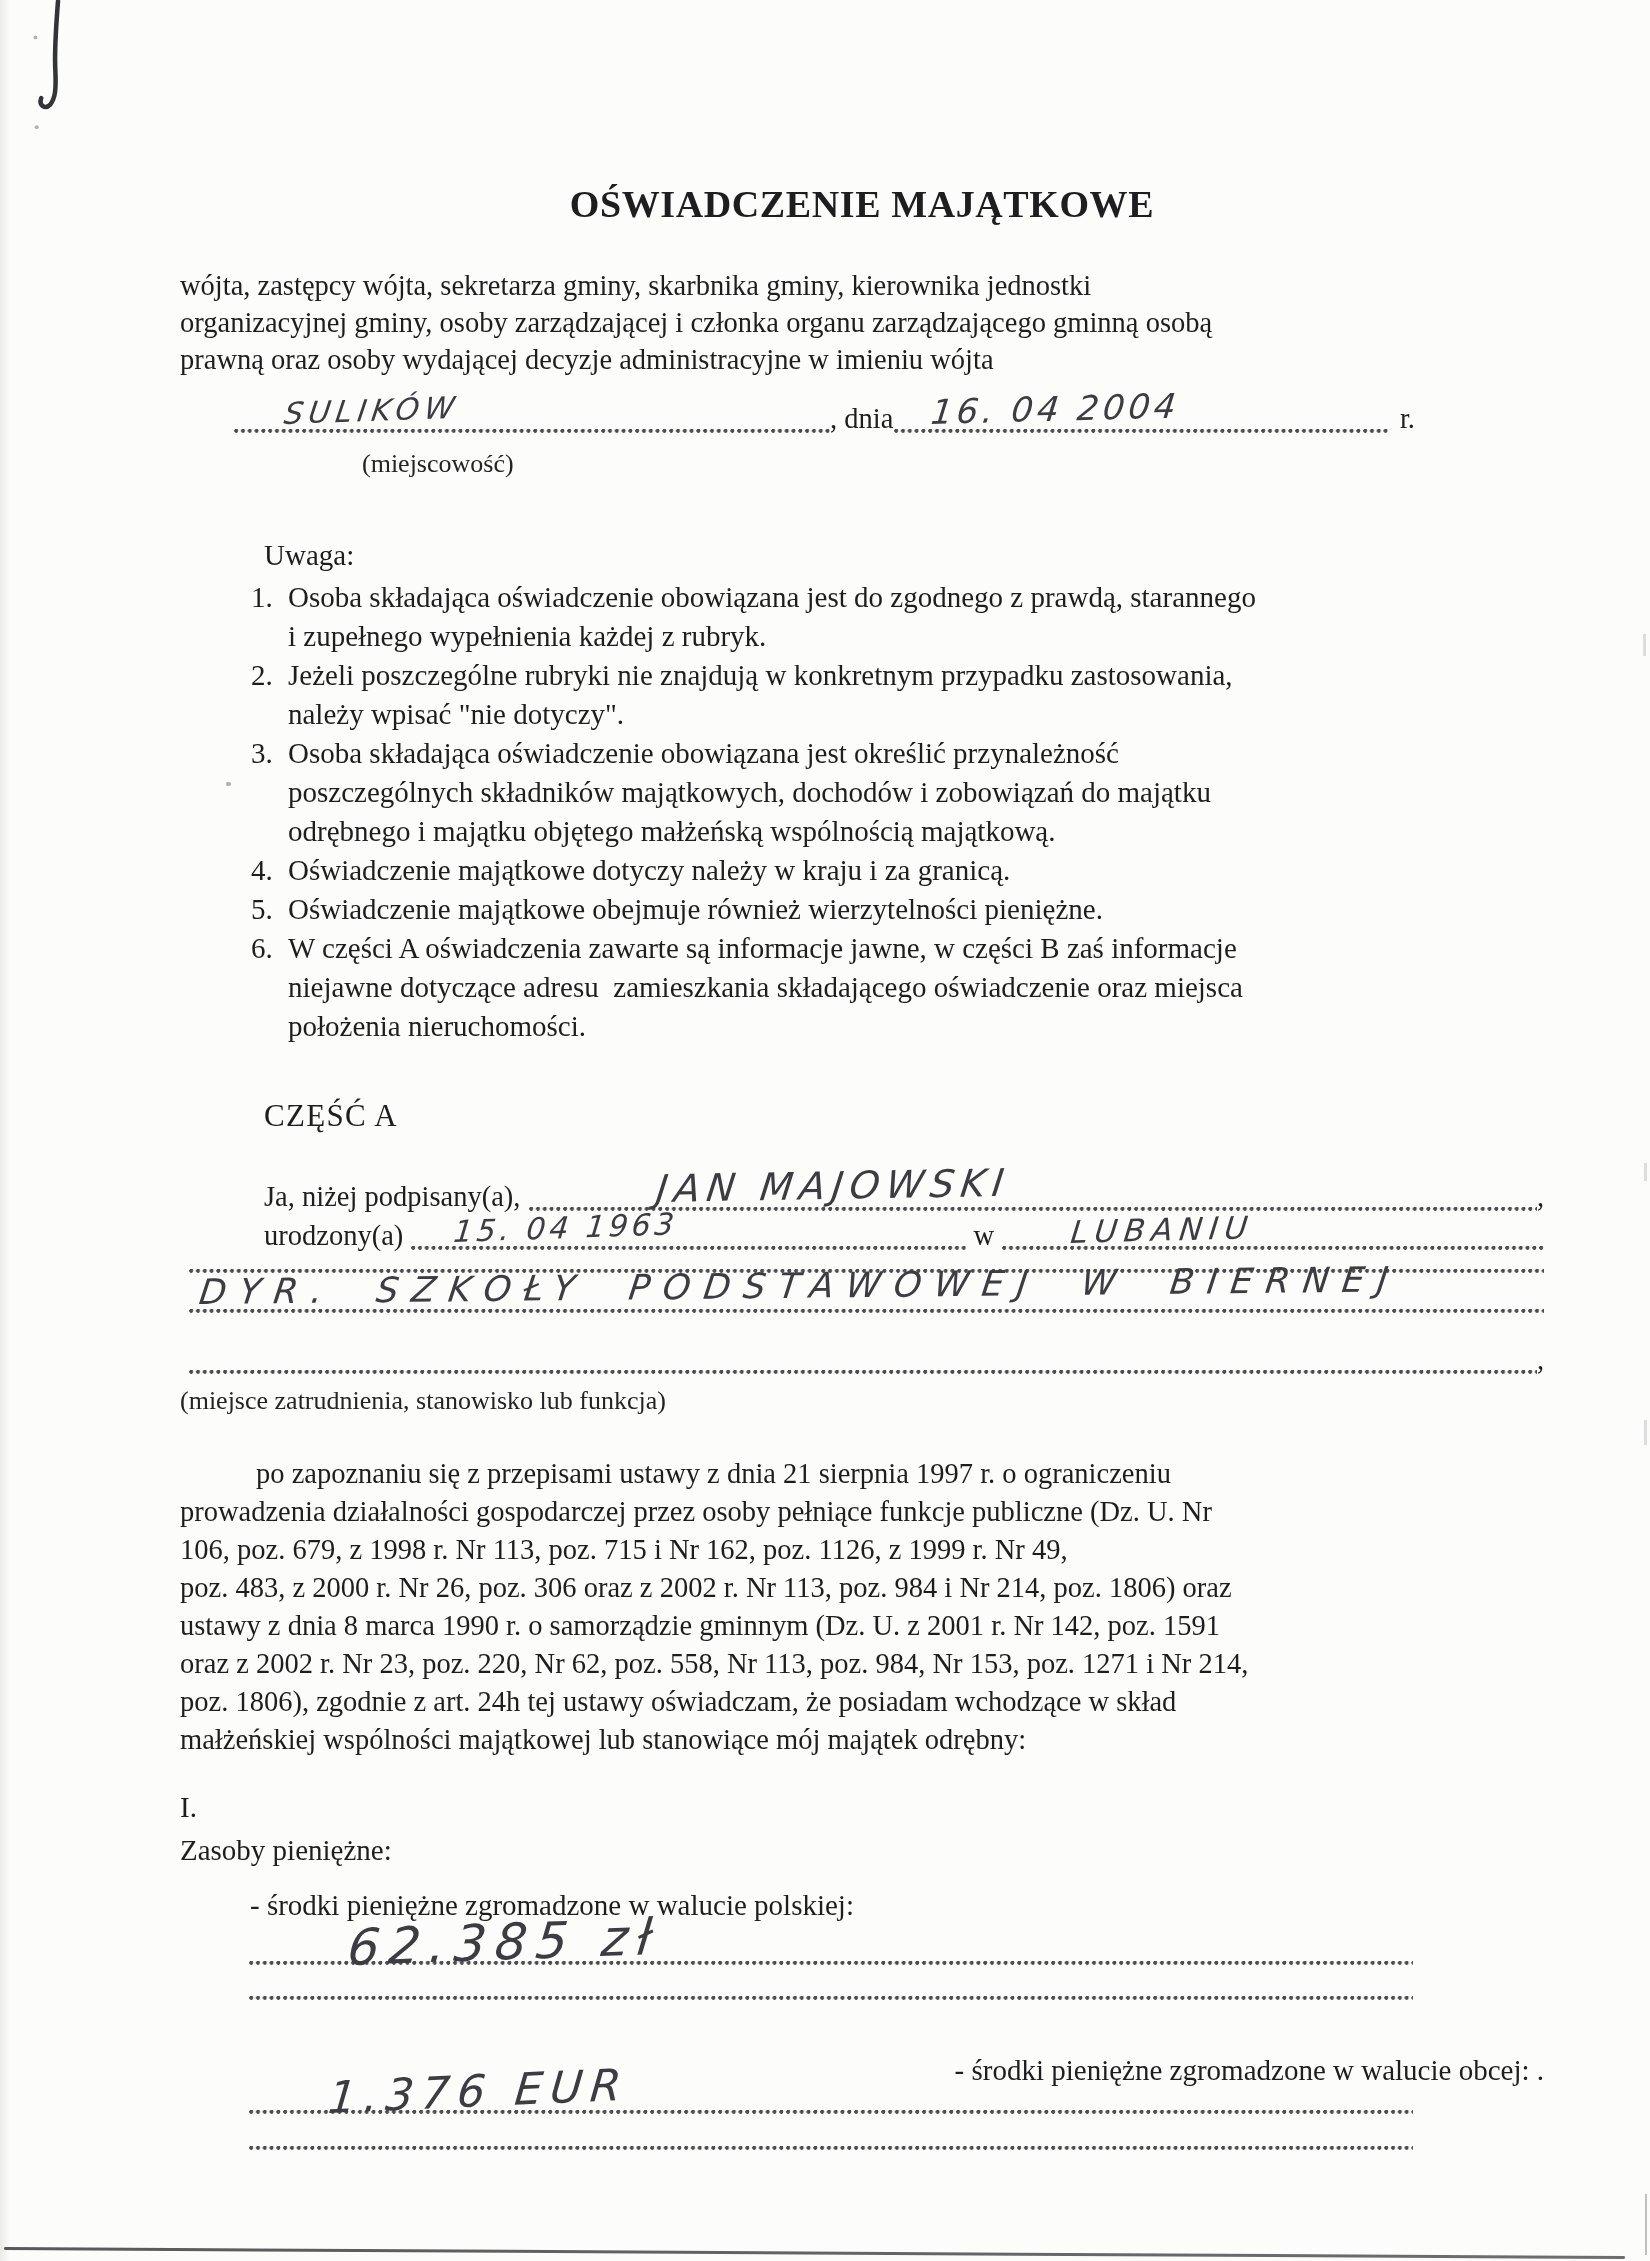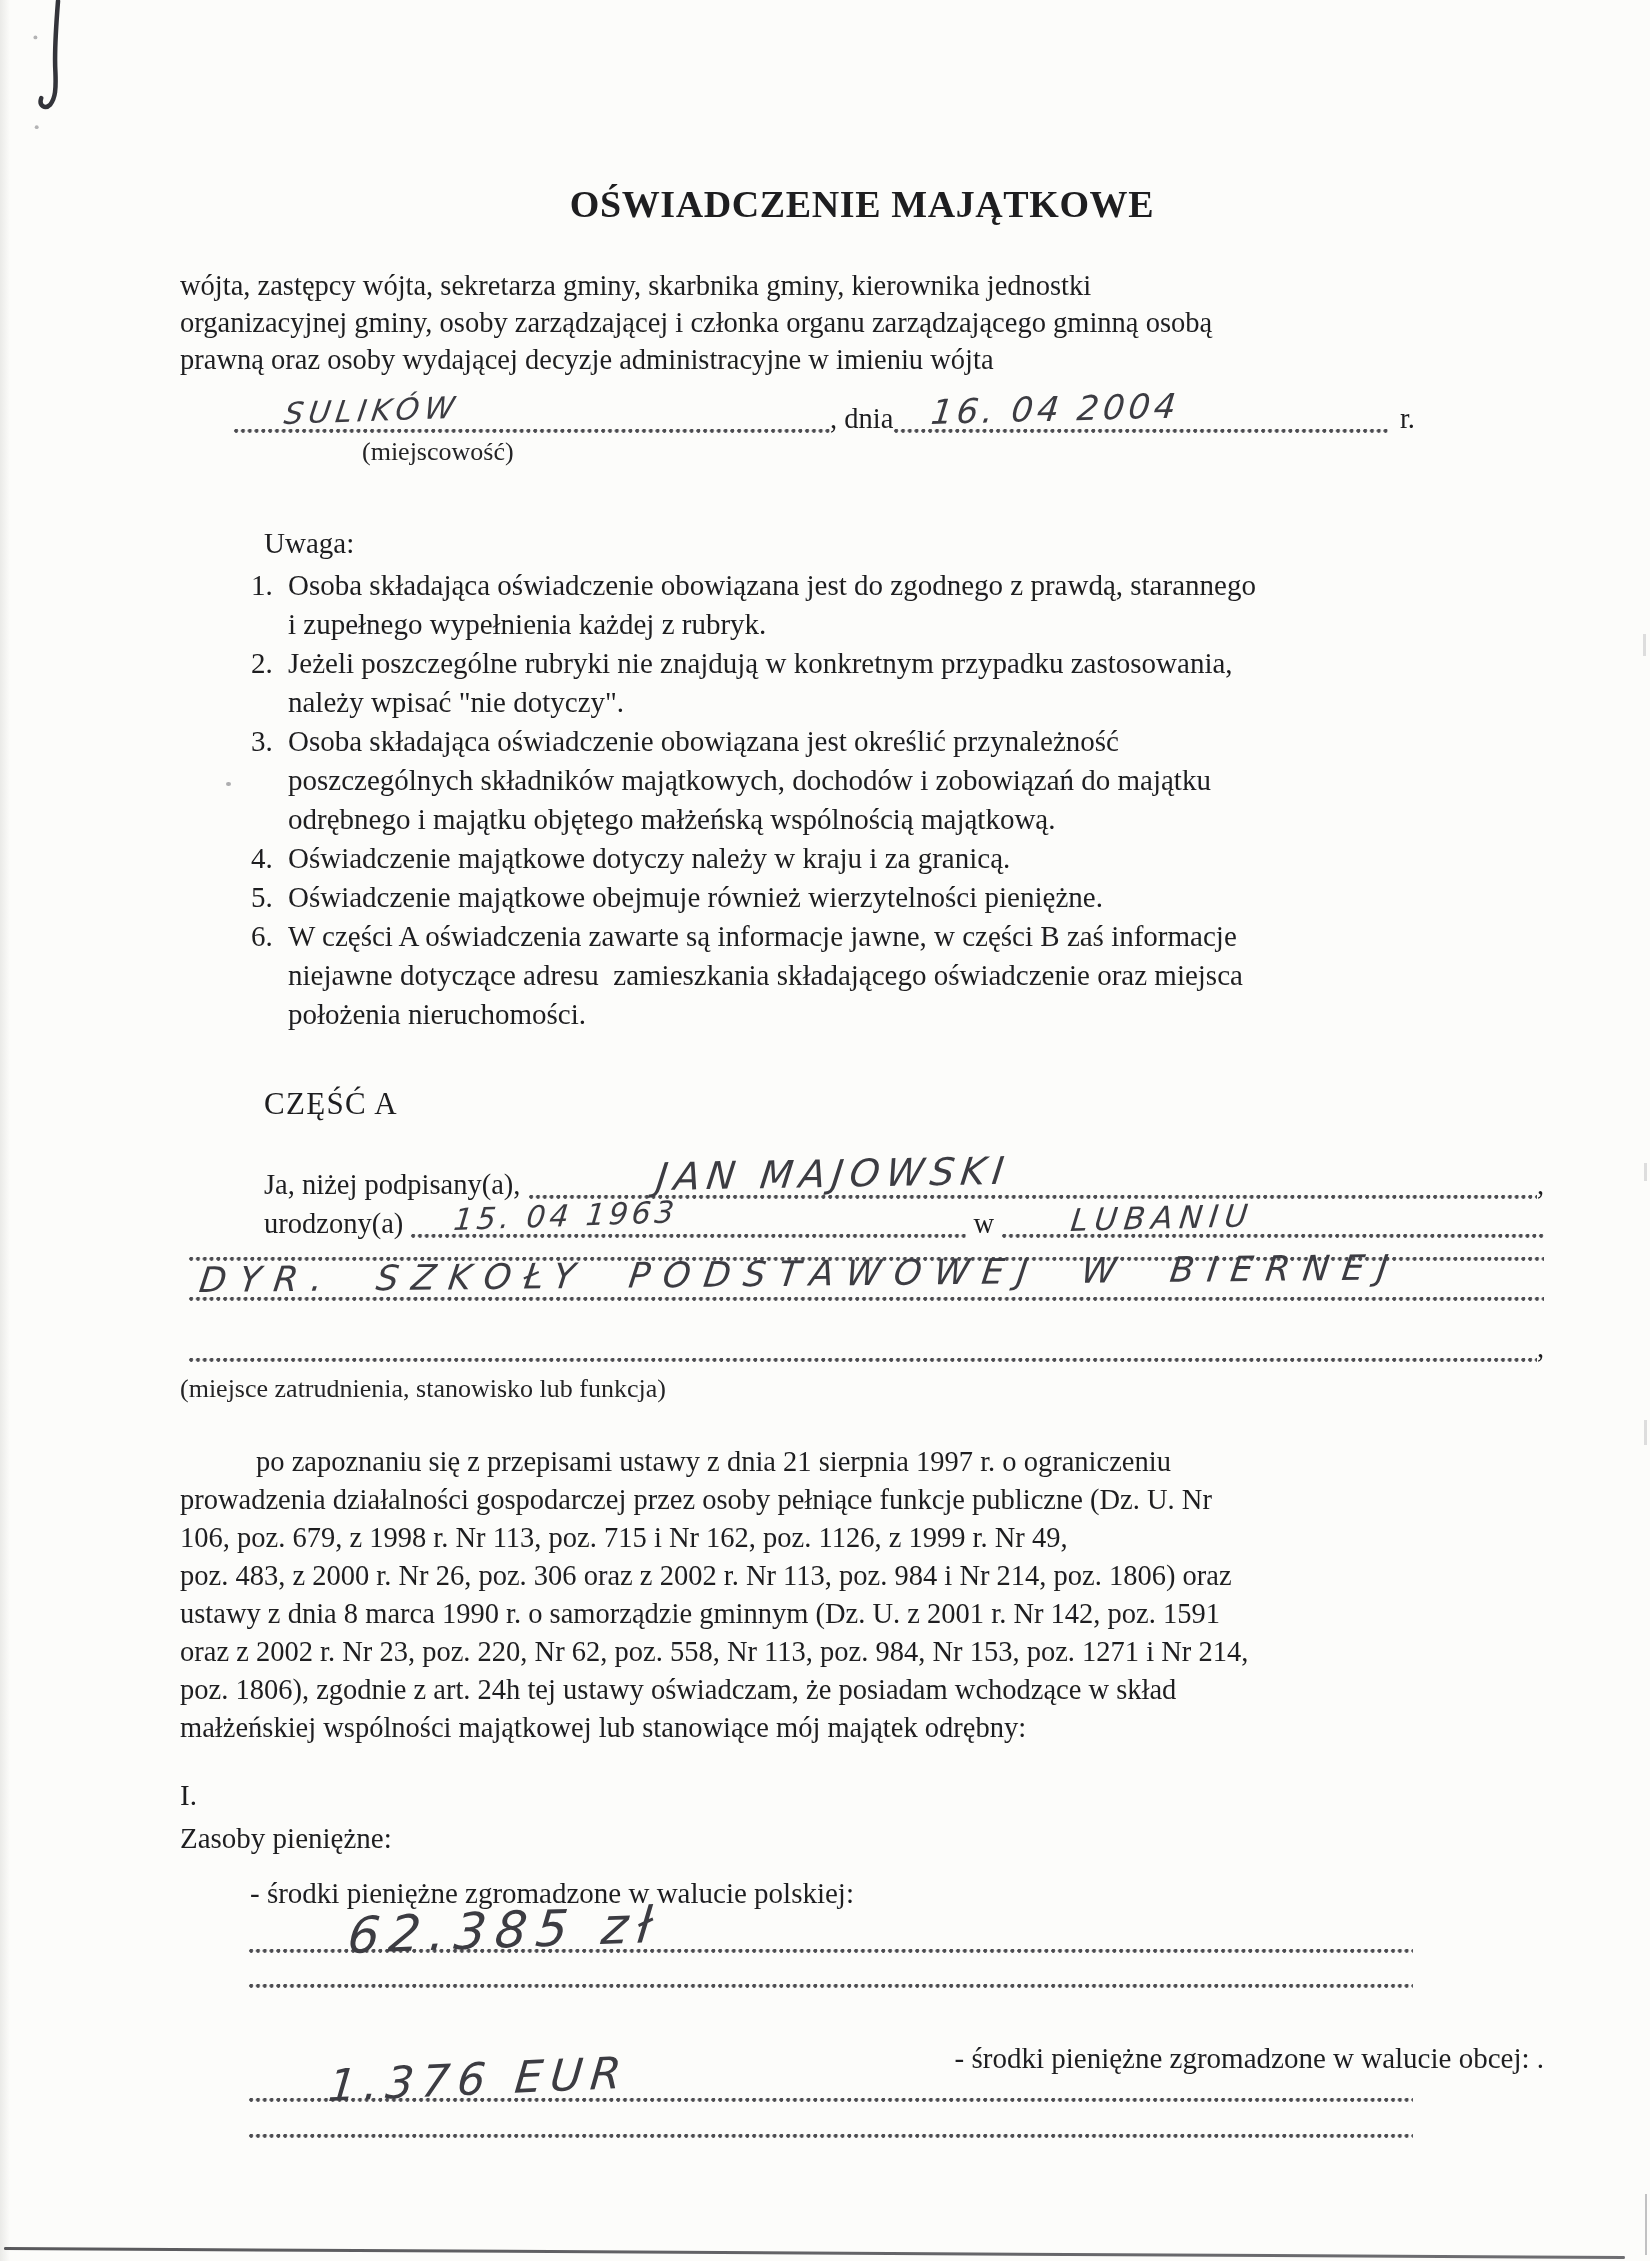--- a/index.html
+++ b/index.html
@@ -82,21 +82,21 @@
       <span class="dots grow">
         <span class="hw hw-place">SULIKÓW</span>
       </span>
       <span class="row-label">, dnia</span>
       <span class="dots" style="width:495px;">
         <span class="hw hw-date">16. 04  2004</span>
       </span>
       <span class="row-label" style="padding-left:11.6px;">r.</span>
     </div>
 
-    <div class="caption" style="margin-top:1px;margin-left:182px;">(miejscowość)</div>
+    <div class="caption" style="margin-top:13px;margin-left:182px;">(miejscowość)</div>
 
     <div class="uwaga">Uwaga:</div>
 
     <div class="notes">
       <div class="note">
         <span class="note-num">1.</span>
         <span class="note-text">Osoba składająca oświadczenie obowiązana jest do zgodnego z prawdą, starannego
 i zupełnego wypełnienia każdej z rubryk.</span>
       </div>
       <div class="note">

